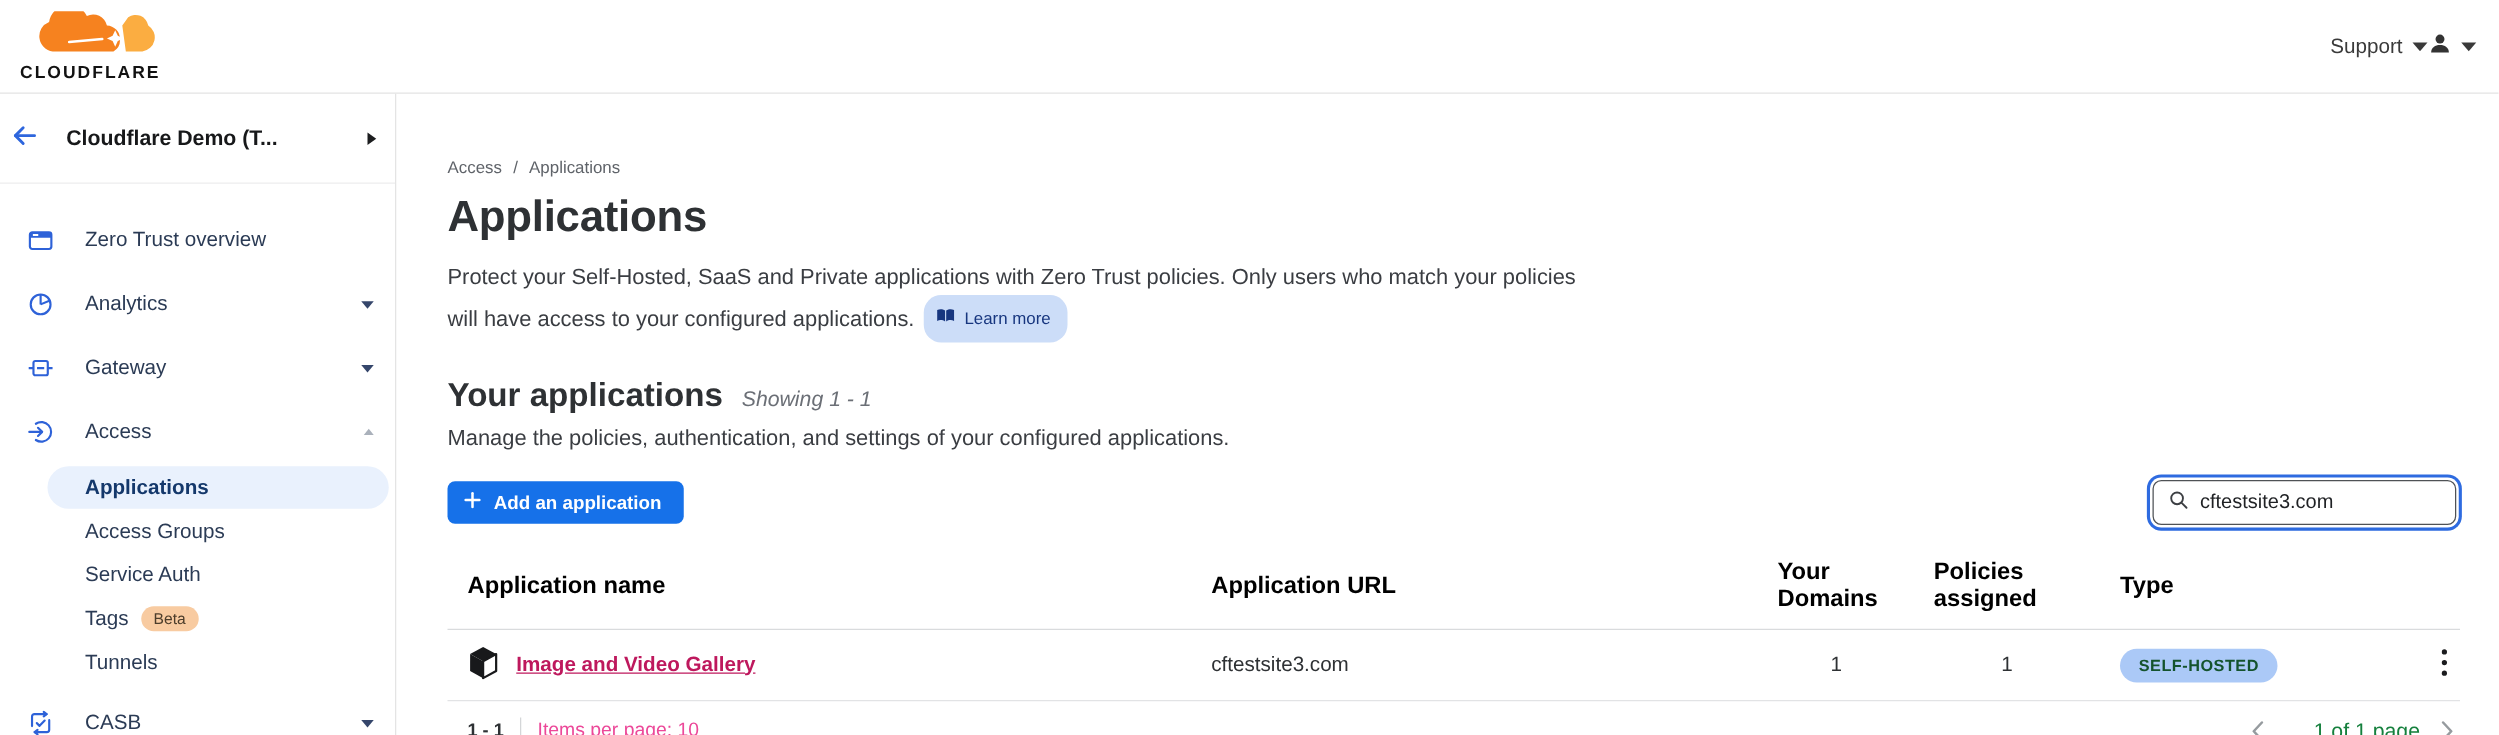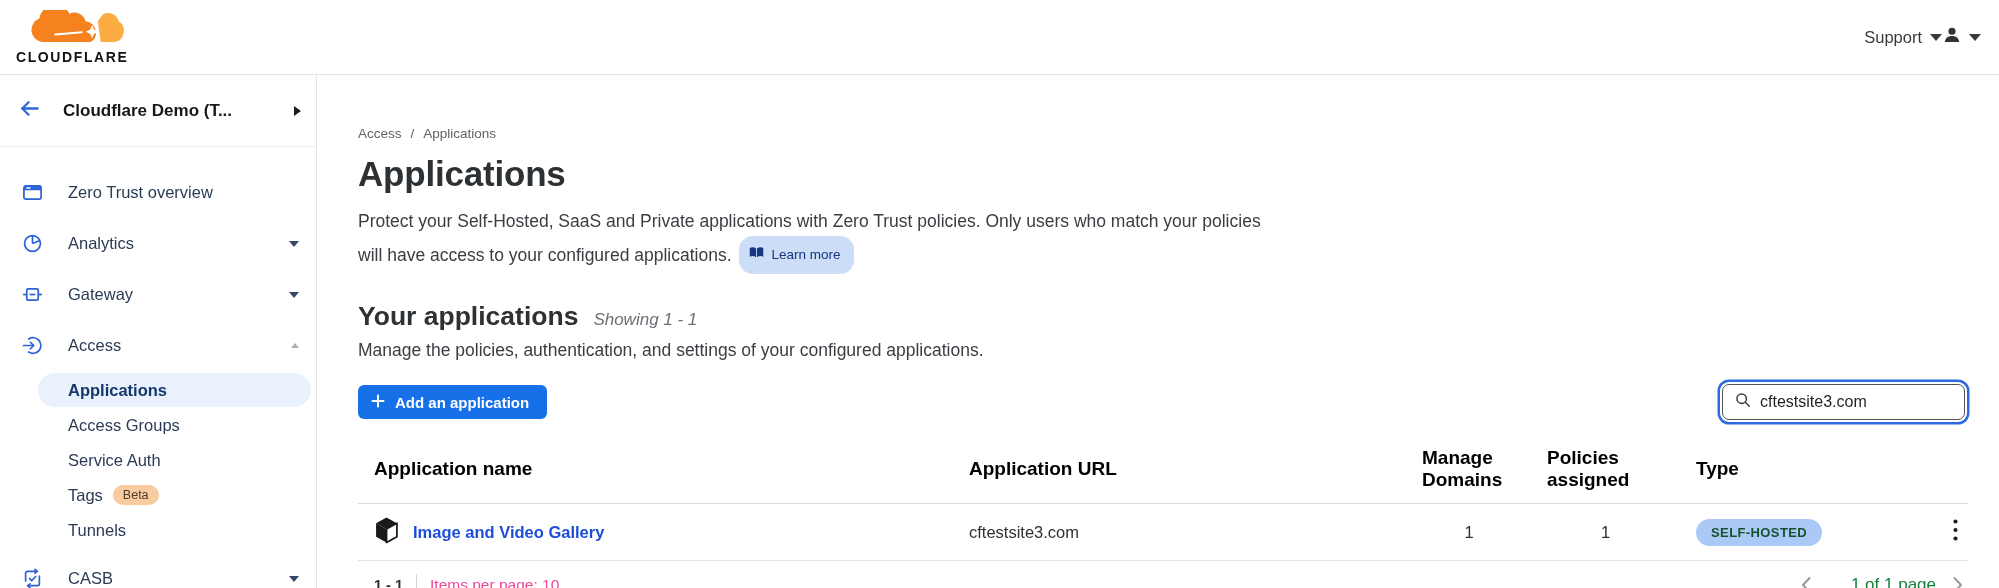--- a/index.html
+++ b/index.html
@@ -15,21 +15,21 @@
   .support { display:flex; align-items:center; gap:8px; font-size:16.5px; color:#3a3a3a; cursor:pointer; }
   .caret-down { width:0; height:0; border-left:6px solid transparent; border-right:6px solid transparent; border-top:7px solid #3a3a3a; }
   .user-menu { display:flex; align-items:center; gap:7px; cursor:pointer; }
 
   
   .shell { display:flex; height:513px; }
   .sidebar { width:317px; border-right:1px solid #e4e4e4; flex-shrink:0; }
   .main { flex:1; padding:51px 31px 0 41px; }
 
   
-  .acct { height:72px; display:flex; align-items:center; padding:0 15px 0 18px; border-bottom:1px solid #ededee; }
+  .acct { height:72px; display:flex; align-items:center; padding:0 15px 0 8px; border-bottom:1px solid #ededee; }
   .acct-name { flex:1; margin-left:22px; font-size:17px; font-weight:700; color:#17181a; white-space:nowrap; overflow:hidden; }
   .caret-right { width:0; height:0; border-top:5.5px solid transparent; border-bottom:5.5px solid transparent; border-left:7px solid #1c1d1f; }
   .nav { padding-top:20px; }
   .nav-item { height:51px; display:flex; align-items:center; padding:0 17px 0 22px; font-size:16.5px; color:#2b3b55; cursor:pointer; }
   .nav-item .nicon { width:21px; height:21px; margin-right:25px; flex-shrink:0; }
   .nav-arrow { margin-left:auto; }
   .tri-down { width:0; height:0; border-left:5.5px solid transparent; border-right:5.5px solid transparent; border-top:6.5px solid #35466b; }
   .tri-up-muted { width:0; height:0; border-left:4.5px solid transparent; border-right:4.5px solid transparent; border-bottom:5.5px solid #aab1bb; }
   .subnav { margin:2px 0 6px; }
   .sub-item { height:34px; display:flex; align-items:center; gap:10px; margin:0 5px 1px 38px; padding-left:30px; border-radius:17px; font-size:16.5px; color:#2b3b55; cursor:pointer; }
@@ -54,21 +54,21 @@
   .search-wrap { width:243px; height:36px; margin-right:3px; display:flex; align-items:center; gap:9px;
     padding:0 10px 0 12px; border:1.5px solid #4f5256; border-radius:7px; background:#fff;
     box-shadow:0 0 0 2px #ffffff, 0 0 0 4.5px #2e6be0; }
   .search-wrap input { border:none; outline:none; width:100%; font-family:inherit; font-size:16px; color:#1f2124; background:transparent; }
 
   .table { margin-top:27px; }
   .tgrid { display:grid; grid-template-columns:595px 453px 125px 149px 218px 1fr; align-items:center; padding-left:16px; }
   .thead { font-size:19px; font-weight:700; color:#000000; padding-bottom:12px; border-bottom:1px solid #d9dbdd; }
   .trow { height:57px; border-bottom:1px solid #e2e3e5; font-size:16.5px; color:#2e3134; }
   .name-cell { display:flex; align-items:center; gap:14px; }
-  .app-link { color:#1d4ed8; font-weight:700; cursor:pointer; }
+  .app-link { color:#be185d; font-weight:700; cursor:pointer;text-decoration:underline; }
   .num-td { display:inline-block; width:94px; text-align:center; }
   .num-pa { display:inline-block; width:117px; text-align:center; }
   .type-badge { display:inline-block; background:#abc9f7; color:#14532d; font-size:13px; font-weight:700;
     letter-spacing:0.4px; padding:6px 15px; border-radius:15px; }
   .kebab { justify-self:end; padding:6px 10px; cursor:pointer; }
 
   .tfoot { display:flex; align-items:center; justify-content:space-between; padding:13px 4px 0 16px; }
   .tfoot-left { display:flex; align-items:center; gap:13px; }
   .range { font-size:14.5px; font-weight:700; color:#2e3134; }
   .vdiv { width:1px; height:22px; background:#d4d6d8; }
@@ -248,21 +248,21 @@
           </svg>
         </span>
         <input type="text" value="cftestsite3.com" style="">
       </div>
     </div>
 
     <div class="table">
       <div class="tgrid thead">
         <span>Application name</span>
         <span>Application URL</span>
-        <span>Manage Domains</span>
+        <span>Your Domains</span>
         <span>Policies assigned</span>
         <span>Type</span>
         <span></span>
       </div>
       <div class="tgrid trow">
         <span class="name-cell">
           <span>
             <svg width="25" height="28" viewBox="0 0 24 26">
               <path d="M12 1 L22 6.5 12 12 2 6.5 z" fill="#18191b"></path>
               <path d="M2 6.5 L12 12 V25 L2 19.5 z" fill="#18191b"></path>

